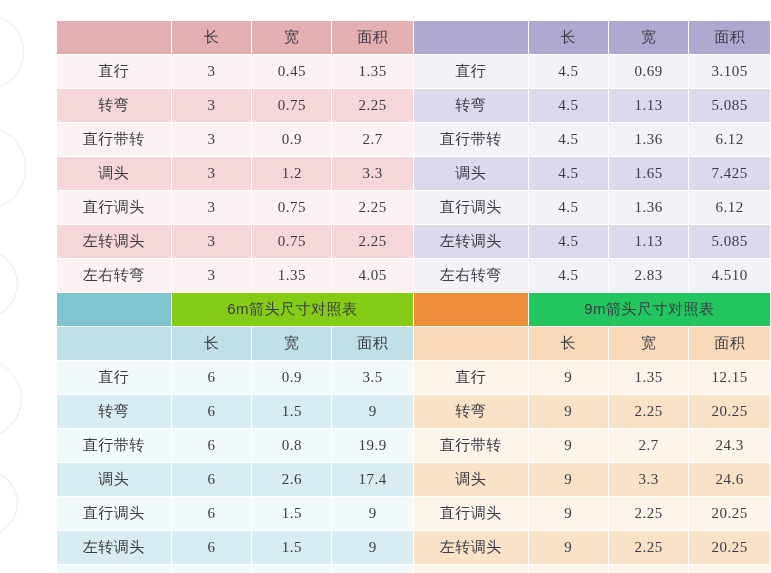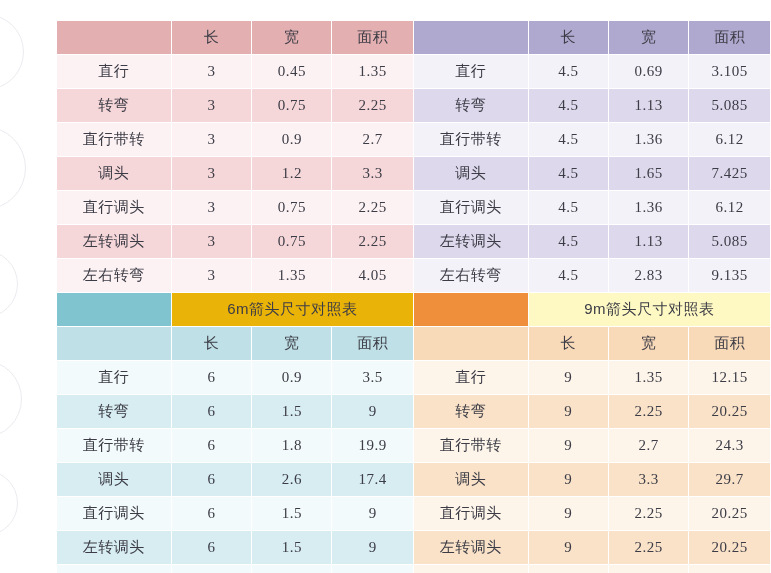--- a/index.html
+++ b/index.html
@@ -64,27 +64,27 @@
   .lbl-pink-b    { background: #f6d7d9; }
 
   
   .hdr-purple      { background: #b0a9cf; color: #ffffff; }
   .hdr-purple-blank{ background: #b0a9cf; }
   .row-purple-a    { background: #f4f2f9; }
   .row-purple-b    { background: #ddd8ec; }
 
   
   .banner-teal {
-    background: #eab308;
+    background: #84cc16;
     color: #ffffff;
     font-size: 14px;
     letter-spacing: 1px;
   }
   .banner-orange {
-    background: #fef9c3;
+    background: #22c55e;
     color: #ffffff;
     font-size: 14px;
     letter-spacing: 1px;
   }
   .banner-teal-blank { background: #7fc4cf; }
   .banner-orange-blank { background: #ef8f3c; }
 
   
   .hdr-teal      { background: #bfe0e6; color: #4c5a60; }
   .hdr-teal-blank{ background: #bfe0e6; }
@@ -196,21 +196,21 @@
       <td class="row-purple-b numcell">5.085</td>
     </tr>
     <tr>
       <td class="lbl-pink-a labelcell">左右转弯</td>
       <td class="row-pink-a numcell">3</td>
       <td class="row-pink-a numcell">1.35</td>
       <td class="row-pink-a numcell">4.05</td>
       <td class="row-purple-a labelcell">左右转弯</td>
       <td class="row-purple-a numcell">4.5</td>
       <td class="row-purple-a numcell">2.83</td>
-      <td class="row-purple-a numcell">9.135</td>
+      <td class="row-purple-a numcell">4.510</td>
     </tr>
 
     <tr>
       <td class="banner-teal-blank"></td>
       <td class="banner-teal" colspan="3">6m箭头尺寸对照表</td>
       <td class="banner-orange-blank"></td>
       <td class="banner-orange" colspan="3">9m箭头尺寸对照表</td>
     </tr>
 
     <tr>
@@ -240,36 +240,36 @@
       <td class="row-teal-b numcell">1.5</td>
       <td class="row-teal-b numcell">9</td>
       <td class="row-orange-b labelcell">转弯</td>
       <td class="row-orange-b numcell">9</td>
       <td class="row-orange-b numcell">2.25</td>
       <td class="row-orange-b numcell">20.25</td>
     </tr>
     <tr>
       <td class="row-teal-a labelcell">直行带转</td>
       <td class="row-teal-a numcell">6</td>
-      <td class="row-teal-a numcell">1.8</td>
+      <td class="row-teal-a numcell">0.8</td>
       <td class="row-teal-a numcell">19.9</td>
       <td class="row-orange-a labelcell">直行带转</td>
       <td class="row-orange-a numcell">9</td>
       <td class="row-orange-a numcell">2.7</td>
       <td class="row-orange-a numcell">24.3</td>
     </tr>
     <tr>
       <td class="row-teal-b labelcell">调头</td>
       <td class="row-teal-b numcell">6</td>
       <td class="row-teal-b numcell">2.6</td>
       <td class="row-teal-b numcell">17.4</td>
       <td class="row-orange-b labelcell">调头</td>
       <td class="row-orange-b numcell">9</td>
       <td class="row-orange-b numcell">3.3</td>
-      <td class="row-orange-b numcell">29.7</td>
+      <td class="row-orange-b numcell">24.6</td>
     </tr>
     <tr>
       <td class="row-teal-a labelcell">直行调头</td>
       <td class="row-teal-a numcell">6</td>
       <td class="row-teal-a numcell">1.5</td>
       <td class="row-teal-a numcell">9</td>
       <td class="row-orange-a labelcell">直行调头</td>
       <td class="row-orange-a numcell">9</td>
       <td class="row-orange-a numcell">2.25</td>
       <td class="row-orange-a numcell">20.25</td>

